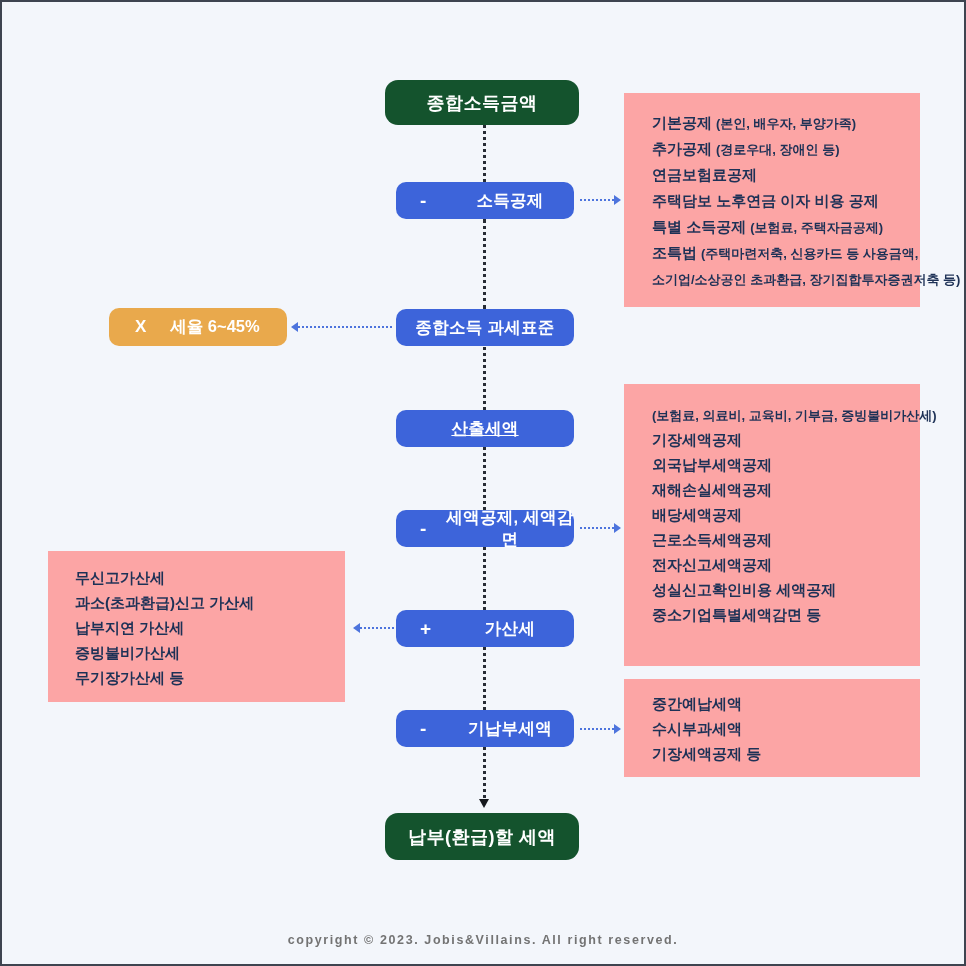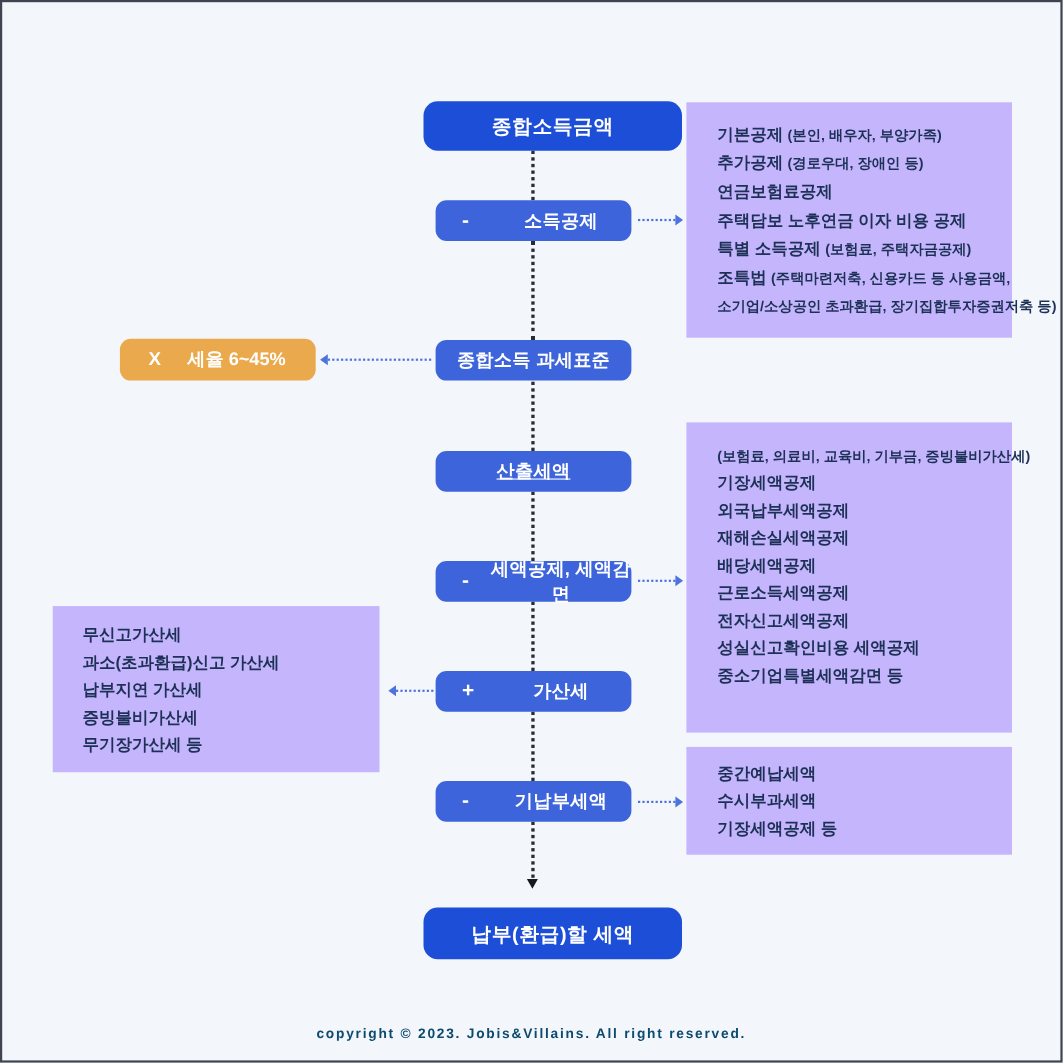--- a/index.html
+++ b/index.html
@@ -2,40 +2,40 @@
 <html><head>
 <meta charset="utf-8">
 <style>
   * { margin:0; padding:0; box-sizing:border-box; }
   html,body { width:966px; height:966px; }
   body { font-family:"Liberation Sans","DejaVu Sans",sans-serif; }
   .canvas {
     position:relative; width:966px; height:966px;
     background:#f3f6fb; border:2px solid #3e4450; overflow:hidden;
   }
-  .panel { position:absolute; background:#c4b5fd; }
+  .panel { position:absolute; background:#fca5a5; }
   .panel-r1 { left:622px; top:91px;  width:296px; height:214px; }
   .panel-r2 { left:622px; top:382px; width:296px; height:282px; }
   .panel-r3 { left:622px; top:677px; width:296px; height:98px;  }
   .panel-l  { left:46px;  top:549px; width:297px; height:151px; }
   .panel-r1 .list { padding:17px 10px 0 28px; }
   .panel-r2 .list { padding:18px 10px 0 28px; }
   .panel-r3 .list { padding:12px 10px 0 28px; }
   .panel-l  .list { padding:14px 10px 0 27px; }
   .line { height:26px; line-height:26px; white-space:nowrap; color:#1d3156; }
   .panel-r2 .line, .panel-r3 .line, .panel-l .line { height:25px; line-height:25px; }
   .line .main { font-size:15px; font-weight:700; }
   .line .sub  { font-size:13px; font-weight:700; margin-left:4px; }
   .line .sub:first-child { margin-left:0; }
 
   .navybox {
-    position:absolute; left:383px; width:235px; height:45px;
-    background:#1d4ed8; border-radius:13px; color:#ffffff;
+    position:absolute; left:383px; width:194px; height:45px;
+    background:#14532d; border-radius:13px; color:#ffffff;
     display:flex; align-items:center; justify-content:center;
-    font-size:18px; font-weight:700; letter-spacing:0.5px;margin-top:12px;
+    font-size:18px; font-weight:700; letter-spacing:0.5px;
   }
   .box-top    { top:78px; }
   .box-bottom { top:811px; height:47px; }
 
   .bluebox {
     position:absolute; left:394px; width:178px; height:37px;
     background:#3d64da; border-radius:10px; color:#ffffff;
     display:flex; align-items:center; font-weight:700;
   }
   .bluebox .op {
@@ -74,21 +74,21 @@
   .ha3 { left:578px; top:525px; width:34px; }
   .ha4 { left:358px; top:625px; width:34px; }
   .ha5 { left:578px; top:726px; width:34px; }
   .head-r, .head-l { position:absolute; top:-6px; width:0; height:0;
     border-top:5px solid transparent; border-bottom:5px solid transparent; }
   .head-r { right:-7px; border-left:7px solid #4d74dd; }
   .head-l { left:-7px;  border-right:7px solid #4d74dd; }
 
   .copyright {
     position:absolute; left:0; right:0; top:931px; text-align:center;
-    color:#0c4a6e; font-size:12.5px; font-weight:700; letter-spacing:1.6px;
+    color:#737373; font-size:12.5px; font-weight:700; letter-spacing:1.6px;
   }
 </style>
 </head>
 <body>
 
 <div class="canvas">
 
   <div class="panel panel-r1">
     <div class="list">
         <div class="line"><span class="main">기본공제</span><span class="sub">(본인, 배우자, 부양가족)</span></div>

